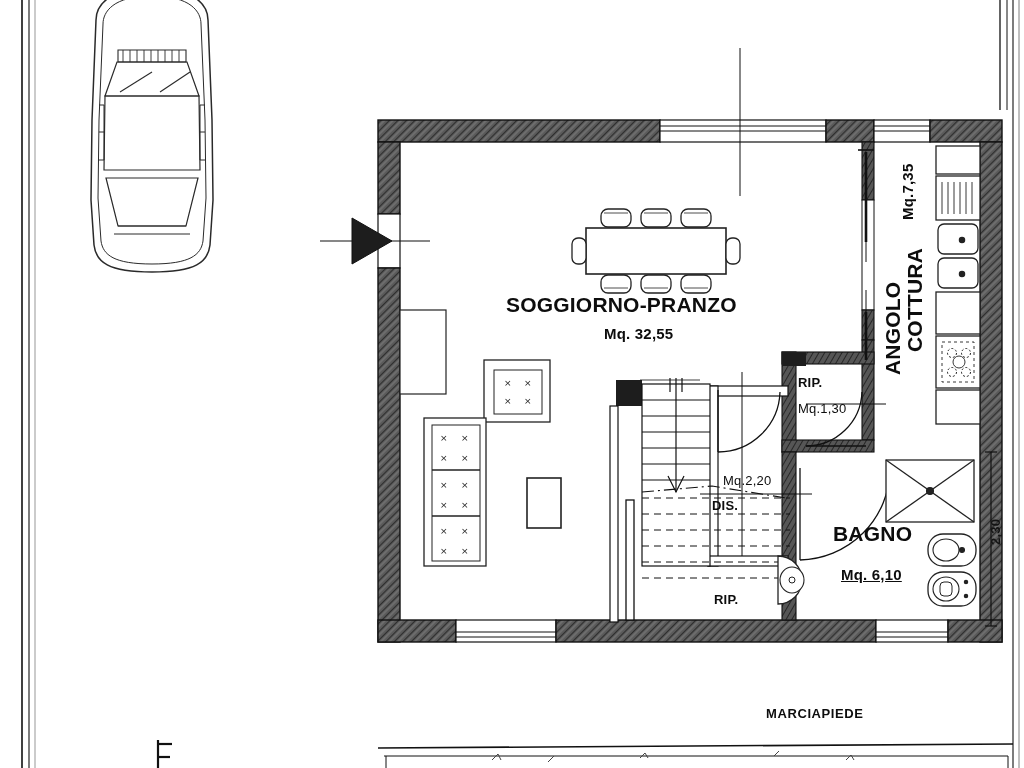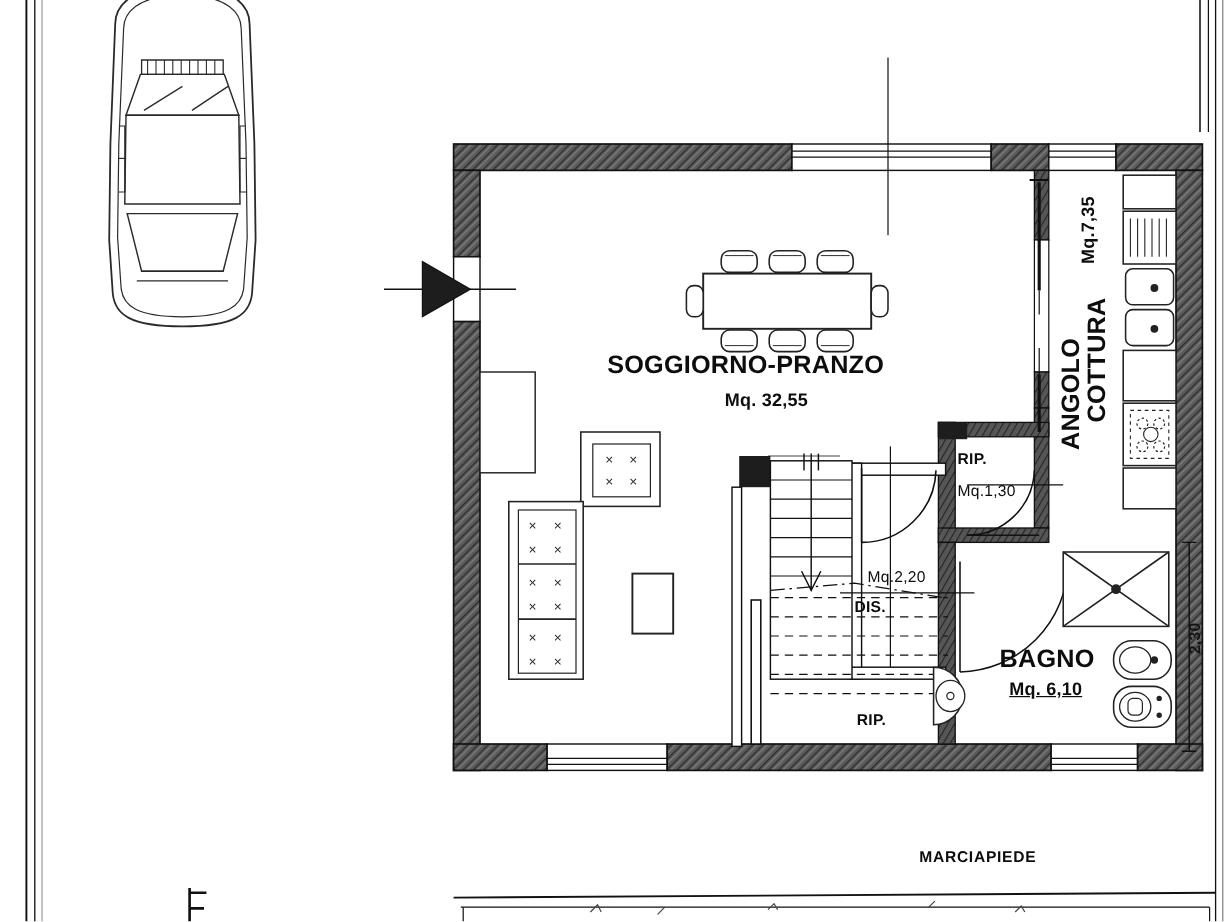--- a/index.html
+++ b/index.html
@@ -23,21 +23,21 @@
   .room-name{font-size:21px;font-weight:700;}
   .room-area{font-size:15px;font-weight:700;}
   .small-name{font-size:13px;font-weight:700;}
   .small-area{font-size:13px;font-weight:400;}
   .street{font-size:13px;font-weight:700;letter-spacing:.6px;padding-left:40px;}
   .vert{transform:rotate(-90deg);transform-origin:0 0;}
   .dimtxt{font-size:13px;font-weight:700;color:#141414;}
 
   #lbl-soggiorno{left:506px;top:293px;}
   #lbl-soggiorno-area{left:604px;top:325px;}
-  #lbl-bagno{left:833px;top:538px;}
+  #lbl-bagno{left:833px;top:522px;}
   #lbl-bagno-area{left:841px;top:566px;text-decoration:underline;}
   #lbl-rip1{left:798px;top:375px;}
   #lbl-rip1-area{left:798px;top:401px;}
   #lbl-dis{left:712px;top:498px;}
   #lbl-dis-area{left:710px;top:473px;margin-left:13px;}
   #lbl-rip2{left:714px;top:592px;}
   #lbl-angolo{left:881px;top:375px;}
   #lbl-cottura{left:903px;top:352px;}
   #lbl-mq735{left:899px;top:220px;}
   #lbl-marciapiede{left:726px;top:706px;}

